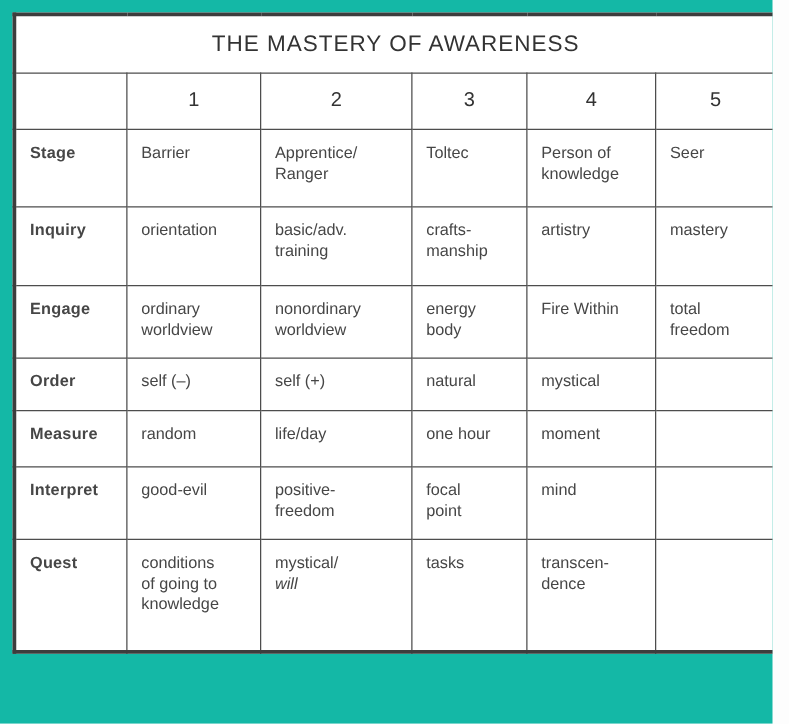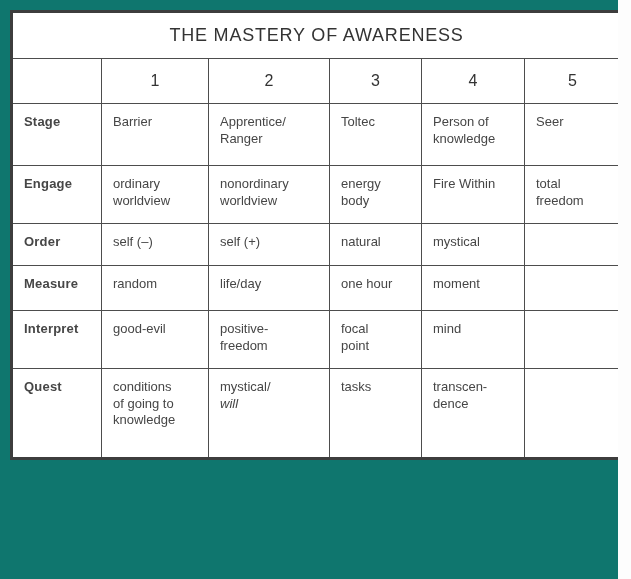--- a/index.html
+++ b/index.html
@@ -5,21 +5,21 @@
   html, body {
     margin: 0;
     padding: 0;
     background: #fdfdfd;
     font-family: "Liberation Sans", sans-serif;
   }
   .page {
     position: relative;
     width: 618px;
     height: 579px;
-    background: #0f766e;
+    background: #14b8a6;
     overflow: hidden;
   }
   table.mastery {
     position: absolute;
     left: 10px;
     top: 10px;
     width: 610px;
     border-collapse: collapse;
     table-layout: fixed;
     background: #ffffff;
@@ -98,20 +98,30 @@
         <td class="row-label">Stage</td>
         <td>Barrier</td>
         <td>Apprentice/
 Ranger</td>
         <td>Toltec</td>
         <td>Person of
 knowledge</td>
         <td>Seer</td>
       </tr>
 
+      <tr class="r-inquiry">
+        <td class="row-label">Inquiry</td>
+        <td>orientation</td>
+        <td>basic/adv.
+training</td>
+        <td>crafts-
+manship</td>
+        <td>artistry</td>
+        <td>mastery</td>
+      </tr>
 
       <tr class="r-engage">
         <td class="row-label">Engage</td>
         <td>ordinary
 worldview</td>
         <td>nonordinary
 worldview</td>
         <td>energy
 body</td>
         <td>Fire Within</td>

